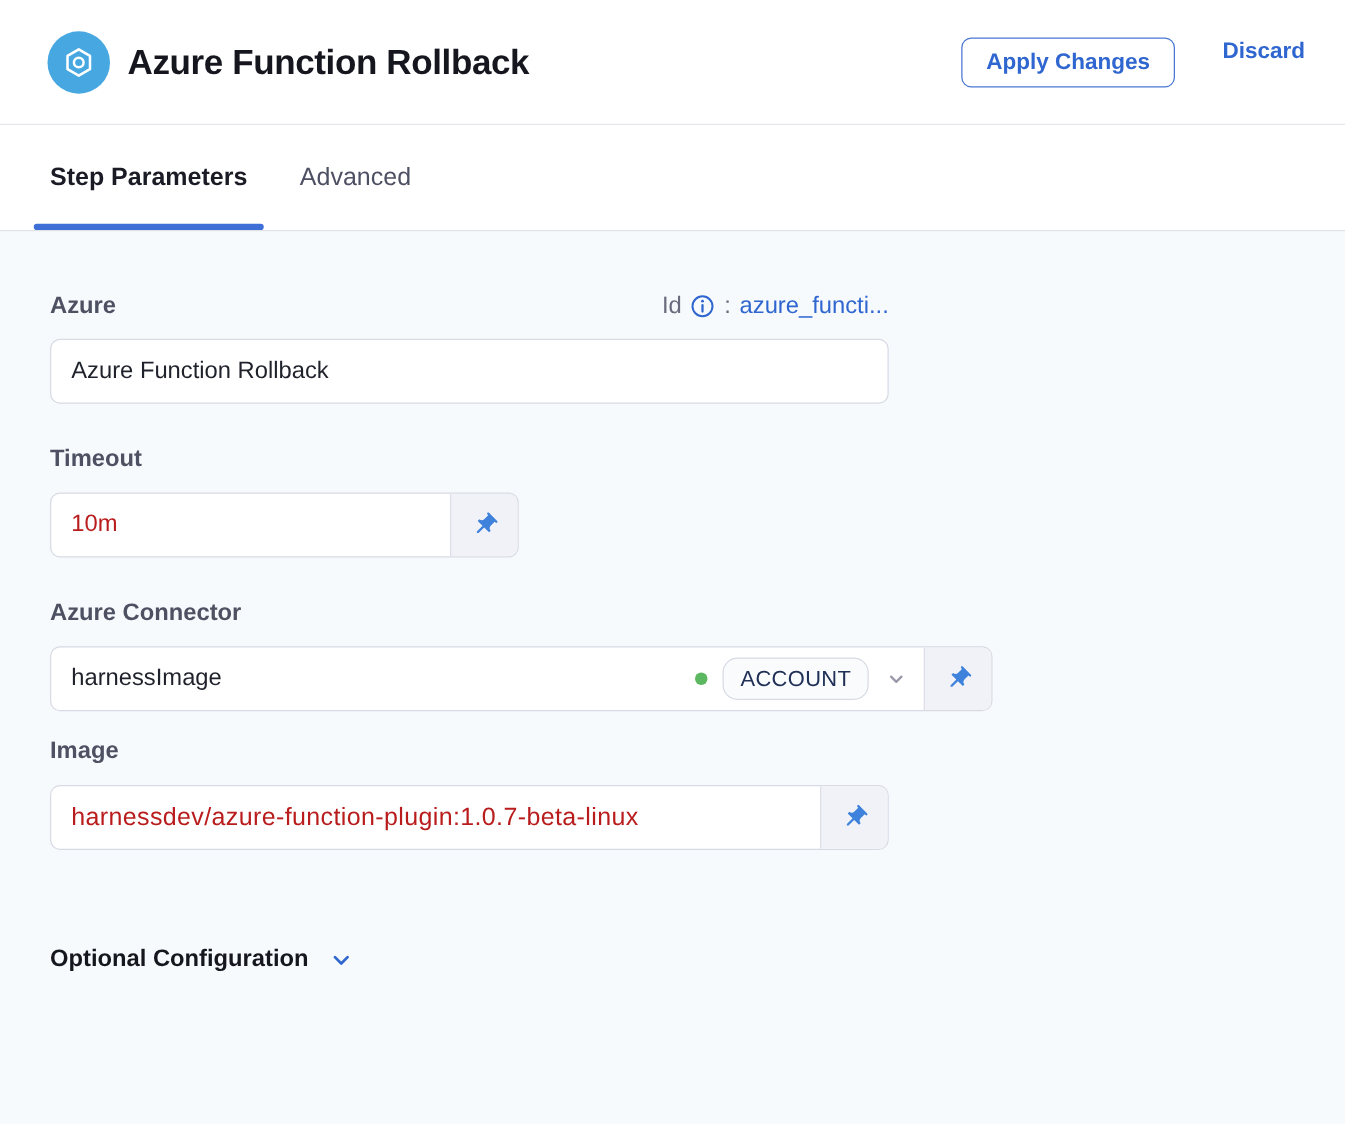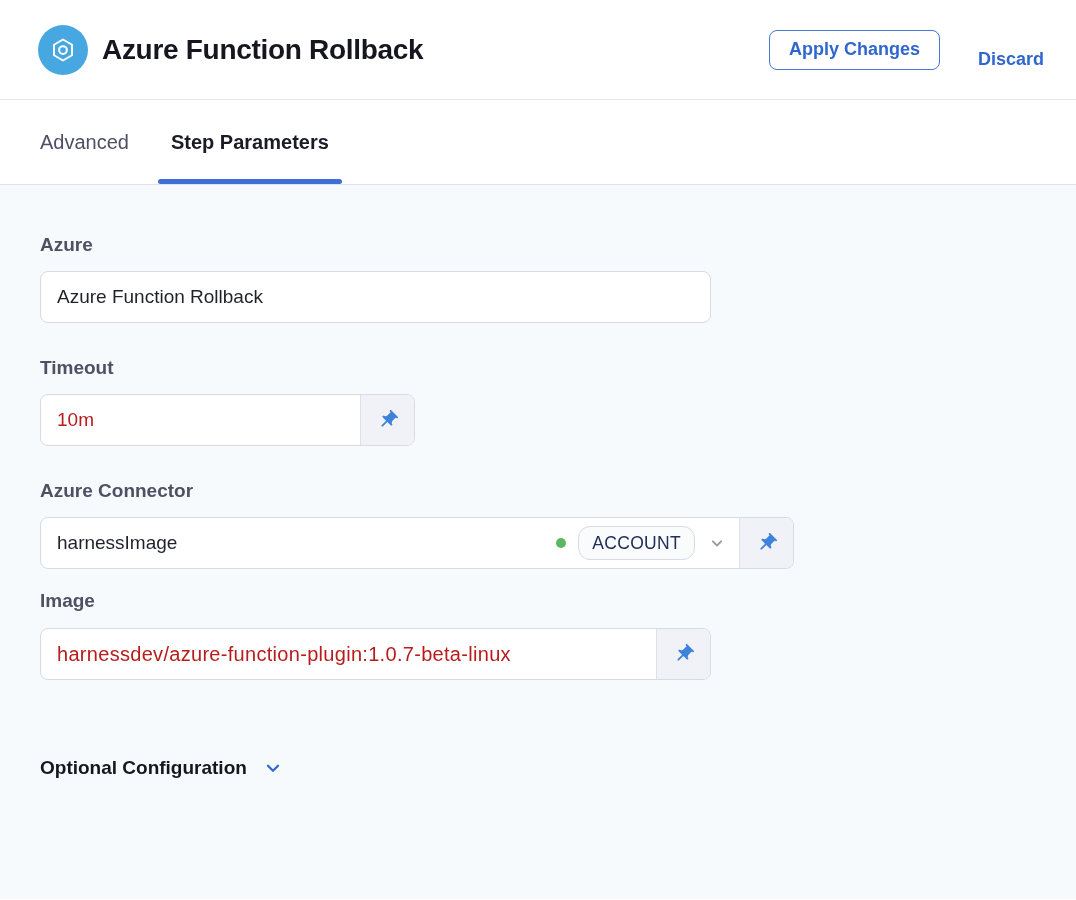--- a/index.html
+++ b/index.html
@@ -26,21 +26,21 @@
     display: flex; align-items: center; justify-content: center;
     margin-right: 14px;
     flex: 0 0 auto;
   }
   .page-title {
     font-size: 28px;
     font-weight: 700;
     color: #16161f;
     letter-spacing: -0.3px;
   }
-  .header-actions { margin-left: auto; display: flex; align-items: flex-end; gap: 38px; }
+  .header-actions { margin-left: auto; display: flex; align-items: flex-start; gap: 38px; }
   .btn-outline {
     display: inline-flex; align-items: center; justify-content: center;
     height: 40px; padding: 0 19px;
     background: #ffffff;
     border: 1.5px solid #4a77d4;
     border-radius: 8px;
     color: #2f66cf;
     font-size: 18px; font-weight: 700;
     cursor: pointer;
     font-family: inherit;
@@ -220,28 +220,38 @@
     </svg>
   </div>
   <div class="page-title">Azure Function Rollback</div>
   <div class="header-actions">
     <button class="btn-outline">Apply Changes</button>
     <button class="link-btn">Discard</button>
   </div>
 </div>
 
 <div class="tabbar">
+  <div class="tab active">Step Parameters</div>
   <div class="tab">Advanced</div>
-  <div class="tab active">Step Parameters</div>
 </div>
 
 <div class="content">
 
   <div class="name-label-row">
     <div class="field-label">Azure</div>
+    <div class="id-row">
+      <span class="id-label">Id</span>
+      <svg width="20" height="20" viewBox="0 0 20 20">
+        <circle cx="10" cy="10" r="8" fill="none" stroke="#2f66cf" stroke-width="1.6"></circle>
+        <line x1="10" y1="9" x2="10" y2="14.2" stroke="#2f66cf" stroke-width="1.8" stroke-linecap="round"></line>
+        <circle cx="10" cy="5.9" r="1.15" fill="#2f66cf"></circle>
+      </svg>
+      <span class="id-sep">:</span>
+      <span class="id-value">azure_functi...</span>
+    </div>
   </div>
   <div class="field-block">
     <input class="text-input" type="text" value="Azure Function Rollback" style="">
   </div>
 
   <div class="field-label label-spacer">Timeout</div>
   <div class="field-block">
     <div class="input-group timeout-group">
       <input type="text" value="10m" style="">
       <button class="pin-btn">

